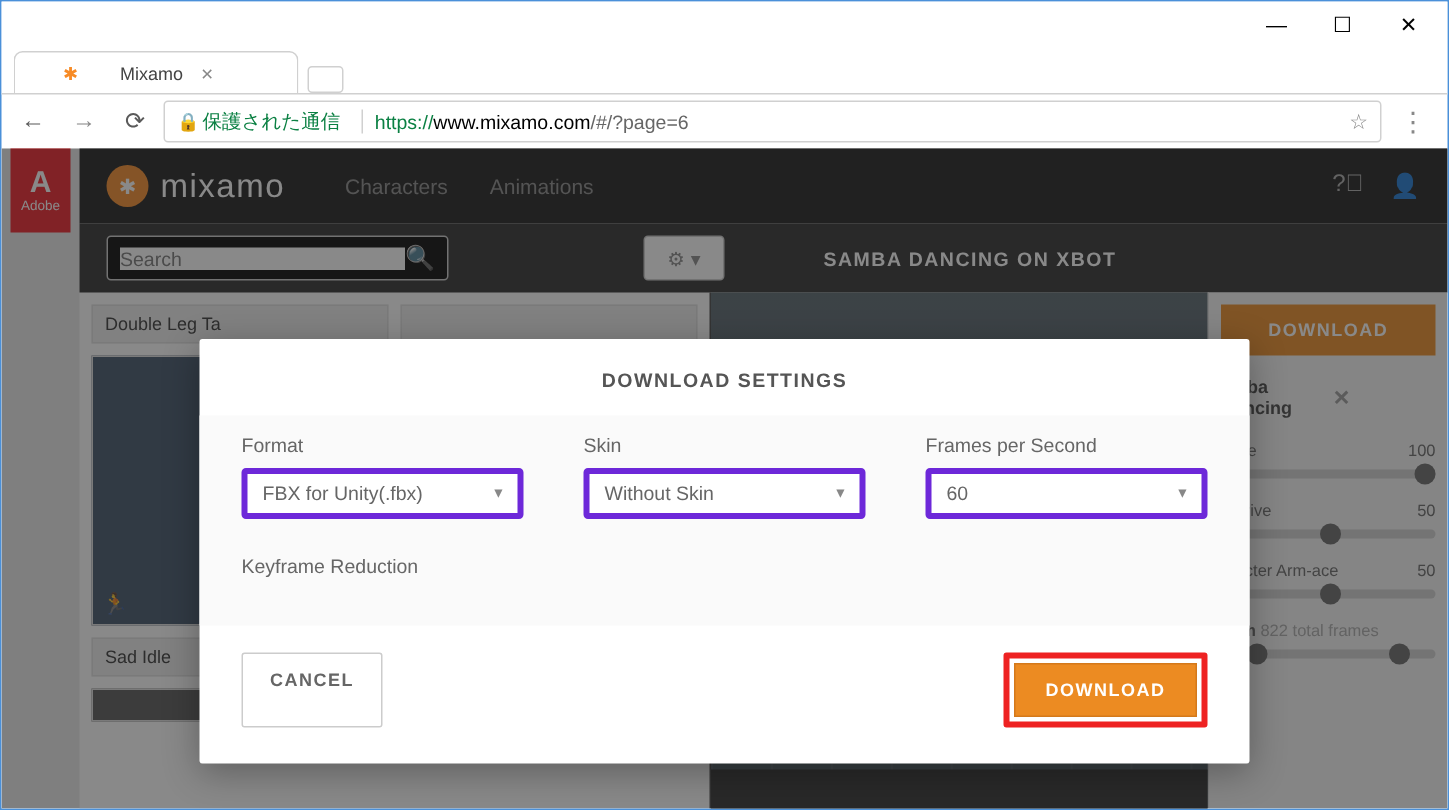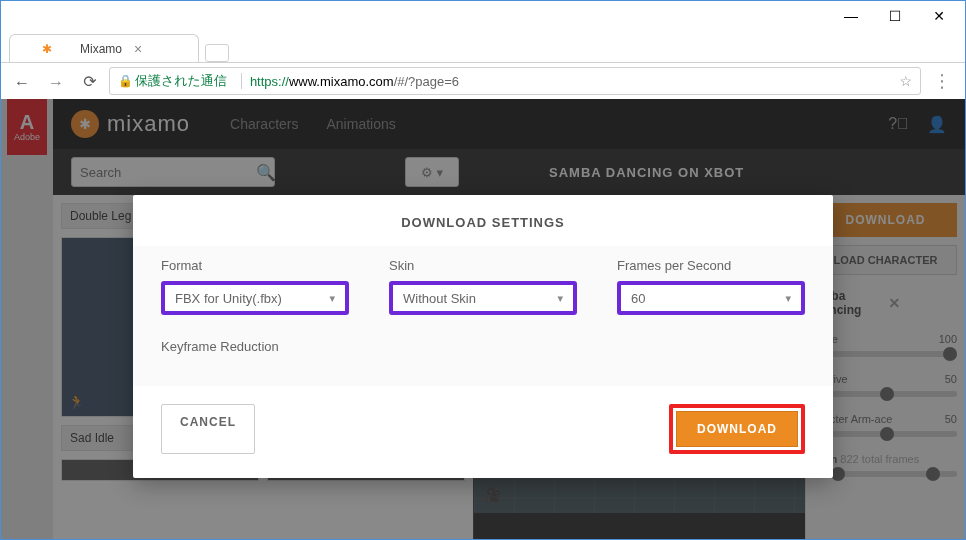--- a/index.html
+++ b/index.html
@@ -28,21 +28,21 @@
 .page { position: absolute; inset: 0; display: flex; }
 .adobe { width: 52px; background: #e8e8e8; display: flex; flex-direction: column; align-items: center; }
 .adobe .badge { margin-top: 0; width: 40px; height: 56px; background: #ed1c24; color: #fff; display: flex; flex-direction: column; align-items: center; justify-content: center; font-size: 9px; }
 .adobe .badge .a { font-size: 20px; font-weight: bold; line-height: 1; }
 .topbar { height: 50px; background: #1a1a1a; display: flex; align-items: center; padding: 0 18px; }
 .topbar .logo-run { width: 28px; height: 28px; border-radius: 50%; background: #f78b26; margin-right: 8px; display: flex; align-items: center; justify-content: center; color: #fff; font-size: 14px; }
 .topbar .wordmark { color: #fff; font-size: 22px; letter-spacing: 1px; margin-right: 40px; }
 .topbar .navitem { color: #8a8a8a; font-size: 14px; margin-right: 28px; }
 .topbar .right { margin-left: auto; display: flex; gap: 18px; color: #aaa; font-size: 16px; }
 .toolbar { height: 46px; background: #2a2a2a; display: flex; align-items: center; padding: 0 18px; }
-.search { width: 204px; height: 30px; background: #ffffff; border: 1px solid #ccc; border-radius: 3px; display: flex; align-items: center; padding: 0 8px; }
+.search { width: 228px; height: 30px; background: #000000; border: 1px solid #ccc; border-radius: 3px; display: flex; align-items: center; padding: 0 8px; }
 .search input { border: none; outline: none; flex: 1; font-size: 13px; }
 .search .sicon { color: #888; }
 .gear-dd { margin-left: 130px; width: 54px; height: 30px; background: #fff; border: 1px solid #ccc; border-radius: 3px; display: flex; align-items: center; justify-content: center; color: #888; font-size: 13px; gap: 4px; }
 .toolbar .vtitle { margin-left: auto; margin-right: auto; color: #fff; font-size: 13px; font-weight: bold; letter-spacing: 1px; position: absolute; left: 50%; transform: translateX(40px); }
 .main { flex: 1; display: flex; flex-direction: column; position: relative; }
 .grid-area { position: absolute; top: 96px; left: 0; right: 0; bottom: 0; display: flex; }
 .library { flex: 0 0 420px; padding: 8px 8px 0 8px; display: grid; grid-template-columns: 1fr 1fr; gap: 8px; align-content: start; }
 .card-label { height: 26px; background: #eee; border: 1px solid #ddd; display: flex; align-items: center; padding: 0 8px; font-size: 12px; color: #333; grid-column: span 1; }
 .card-thumb { height: 180px; background: #3d5066; border: 1px solid #ddd; }
 .viewer { flex: 1; background: linear-gradient(#55646b, #42505a); position: relative; border-left: 1px solid #444; }
@@ -51,21 +51,21 @@
 .viewer .playbar { position: absolute; left: 0; right: 0; bottom: 0; height: 26px; background: #2a2a2a; }
 .rightpanel { width: 160px; background: #f6f6f6; border-left: 1px solid #ddd; padding: 8px; display: flex; flex-direction: column; gap: 8px; font-size: 12px; color: #444; }
 .btn-orange { background: #ec8b22; color: #fff; font-weight: bold; letter-spacing: 1px; padding: 10px 0; text-align: center; font-size: 12px; }
 .btn-grey { background: #eee; border: 1px solid #ccc; padding: 8px 0; text-align: center; font-size: 11px; font-weight: bold; color: #555; }
 .anim-hdr { display: flex; align-items: center; gap: 6px; margin-top: 6px; }
 .anim-hdr span { flex: 1; font-weight: bold; color: #444; }
 .anim-hdr .x { color: #999; font-size: 14px; }
 .slider-row { display: flex; justify-content: space-between; font-size: 11px; color: #666; margin-top: 8px; }
 .slider { height: 6px; background: #d0d0d0; border-radius: 3px; position: relative; margin-top: 6px; }
 .slider .knob { position: absolute; top: -4px; width: 14px; height: 14px; background: #666; border-radius: 50%; }
-.overlay { position: absolute; inset: 0; background: rgba(40,40,40,.55); display: flex; align-items: flex-start; justify-content: center; }
+.overlay { position: absolute; inset: 0; background: rgba(40,40,40,.55); display: flex; align-items: center; justify-content: center; }
 .modal { margin-top: 96px; width: 700px; background: #fff; border-radius: 2px; box-shadow: 0 6px 24px rgba(0,0,0,.3); }
 .modal-title { text-align: center; font-size: 13px; font-weight: bold; color: #555; letter-spacing: 1px; padding: 20px 0 16px; }
 .modal-body { background: #fafafa; padding: 12px 28px 24px; display: grid; grid-template-columns: 1fr 1fr 1fr; gap: 24px 40px; }
 .field label { font-size: 13px; color: #666; display: block; margin-bottom: 8px; }
 .select { height: 34px; border: 4px solid #6d28d9; border-radius: 3px; background: #fff; display: flex; align-items: center; padding: 0 10px; font-size: 13px; color: #666; position: relative; }
 .select::after { content: "▾"; position: absolute; right: 10px; color: #888; font-size: 11px; }
 .modal-footer { padding: 18px 28px 24px; display: flex; justify-content: space-between; }
 .btn-cancel { border: 1px solid #ccc; background: #fff; padding: 10px 18px; font-size: 12px; font-weight: bold; color: #666; letter-spacing: 1px; border-radius: 2px; }
 .btn-dl-wrap { border: 4px solid #e22; padding: 3px; border-radius: 2px; }
 .btn-dl { background: #ec8b22; color: #fff; font-weight: bold; letter-spacing: 1px; padding: 10px 20px; font-size: 12px; border: 1px solid #d4791b; }
@@ -152,21 +152,20 @@
           <div class="floor"></div>
           <div class="viewer-icons">
             <span>⤢</span>
             <span>⌖</span>
             <span>🎥</span>
           </div>
           <div class="playbar"></div>
         </div>
         <div class="rightpanel">
           <div class="btn-orange">DOWNLOAD</div>
-          <div class="btn-grey">LOAD CHARACTER</div>
           <div class="anim-hdr">
             <span>amba Dancing</span>
             <span class="x">✕</span>
           </div>
           <div>
             <div class="slider-row">
                 <span>ance</span>
                 <span>100</span>
               </div>
             <div class="slider">

